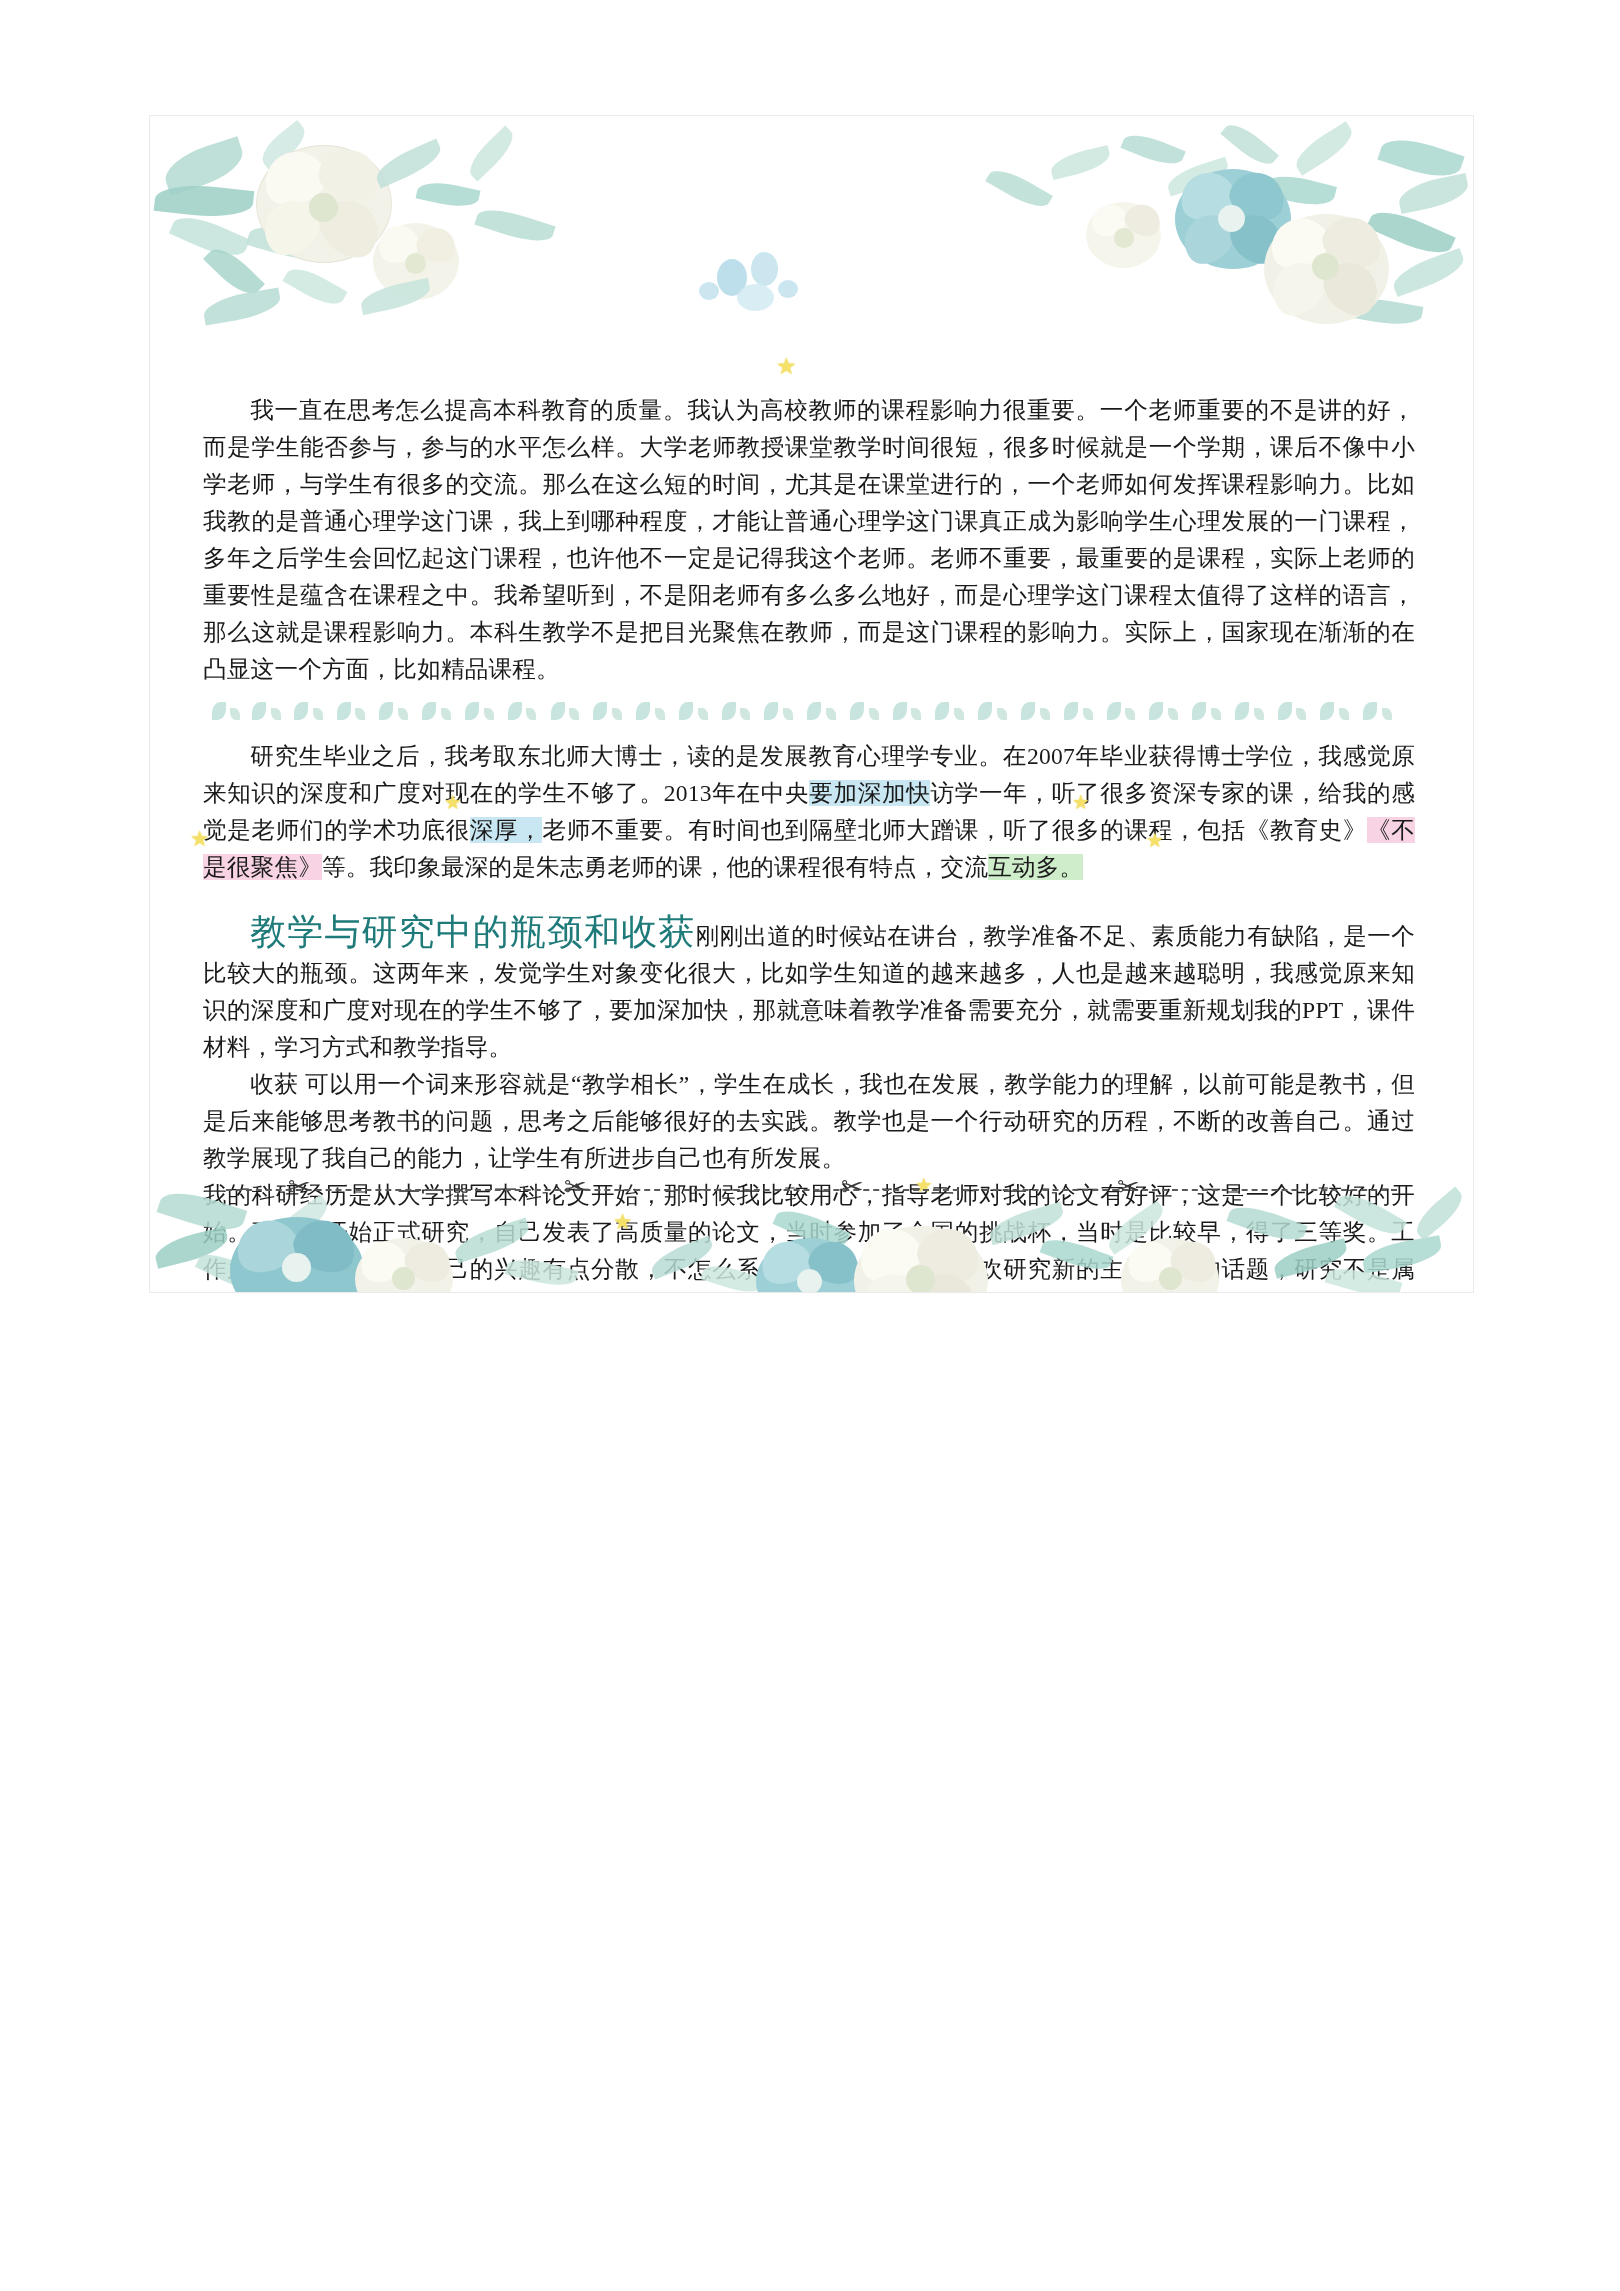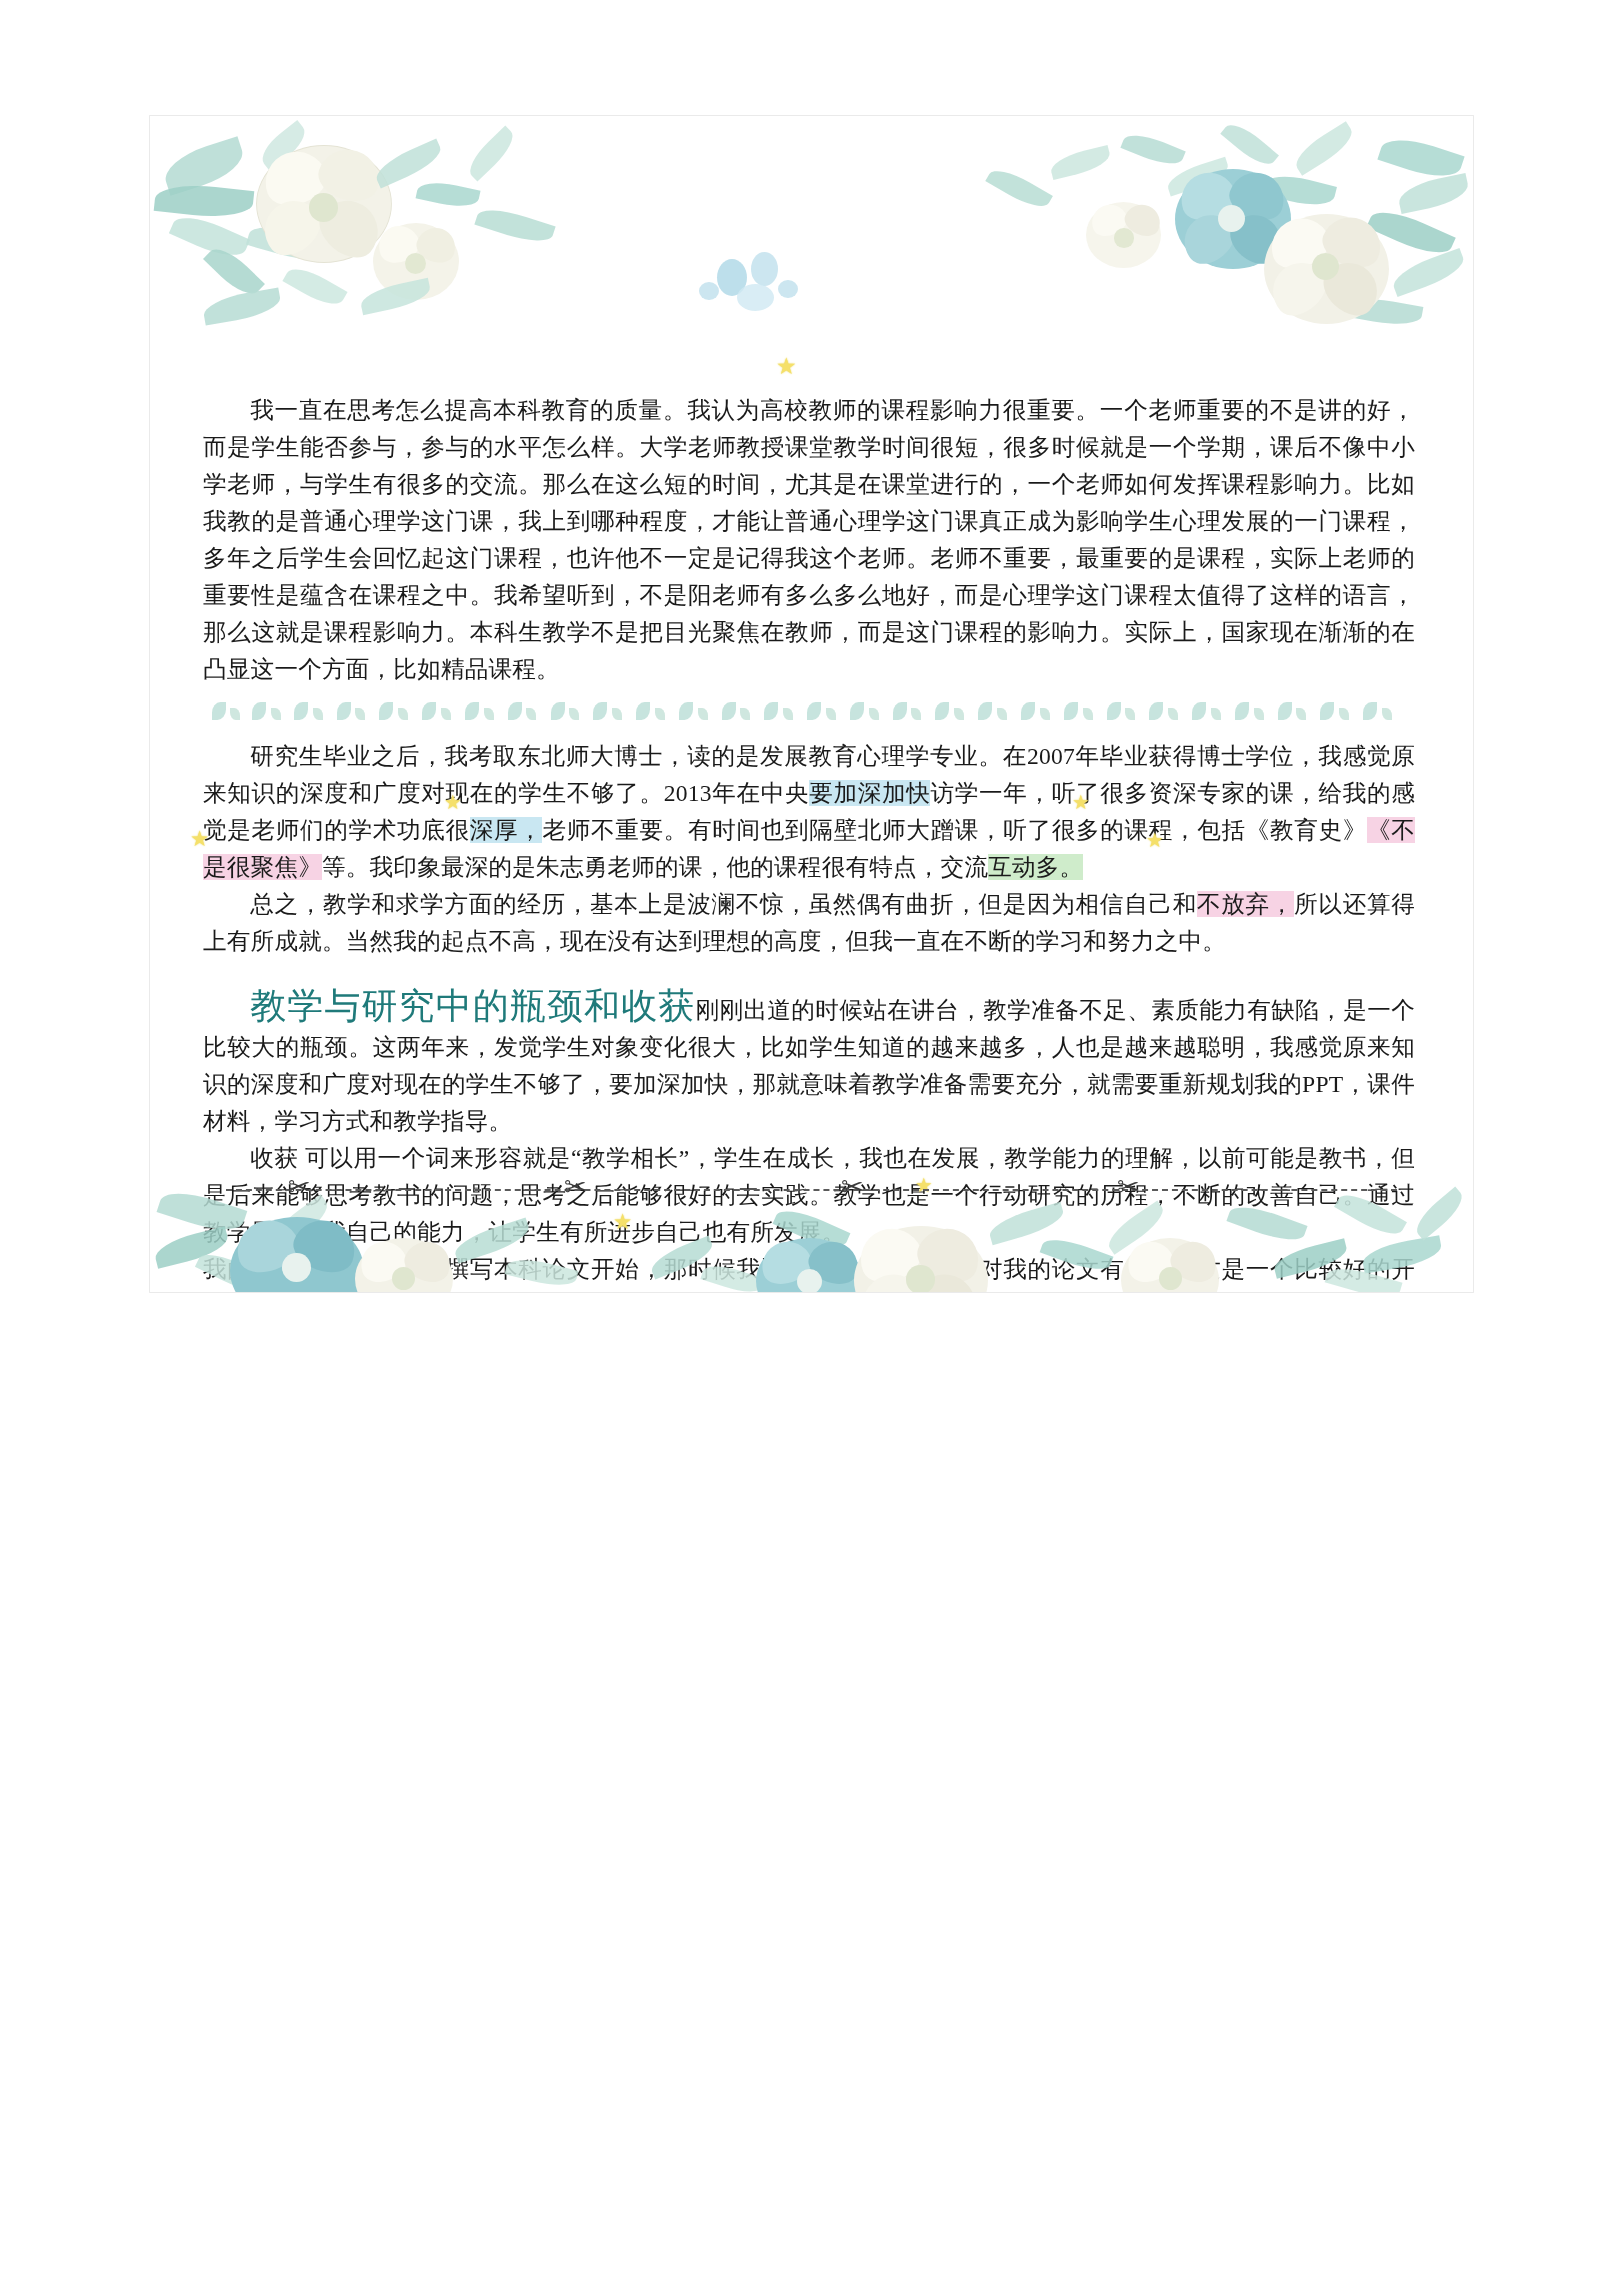--- a/index.html
+++ b/index.html
@@ -287,23 +287,20 @@
         <span class="dl" style="left:1117px;"></span>
           <span class="dl2" style="left:1136px;"></span>
         <span class="dl" style="left:1160px;"></span>
           <span class="dl2" style="left:1179px;"></span>
       </div>
 
       <p>
         <span>研究生毕业之后，我考取东北师大博士，读的是发展教育心理学专业。在2007年毕业获得博士学位，我感觉原来知识的深度和广度对现在的学生不够了。2013年在中央</span><span class="hl-blue">要加深加快</span><span>访学一年，听了很多资深专家的课，给我的感觉是老师们的学术功底很</span><span class="hl-blue">深厚，</span><span>老师不重要。有时间也到隔壁北师大蹭课，听了很多的课程，包括《教育史》</span><span class="hl-pink">《不是很聚焦》</span><span>等。我印象最深的是朱志勇老师的课，他的课程很有特点，交流</span><span class="hl-green">互动多。</span>
       </p>
 
-      <p>
-        <span>总之，教学和求学方面的经历，基本上是波澜不惊，虽然偶有曲折，但是因为相信自己和</span><span class="hl-pink">不放弃，</span><span>所以还算得上有所成就。当然我的起点不高，现在没有达到理想的高度，但我一直在不断的学习和努力之中。</span>
-      </p>
 
       <p class="heading-wrap">
         <span class="heading">教学与研究中的瓶颈和收获</span><span class="heading-follow">刚刚出道的时候站在讲台，教学准备不足、素质能力有缺陷，是一个比较大的瓶颈。这两年来，发觉学生对象变化很大，比如学生知道的越来越多，人也是越来越聪明，我感觉原来知识的深度和广度对现在的学生不够了，要加深加快，那就意味着教学准备需要充分，就需要重新规划我的PPT，课件材料，学习方式和教学指导。</span>
       </p>
 
       <p>收获 可以用一个词来形容就是“教学相长”，学生在成长，我也在发展，教学能力的理解，以前可能是教书，但是后来能够思考教书的问题，思考之后能够很好的去实践。教学也是一个行动研究的历程，不断的改善自己。通过教学展现了我自己的能力，让学生有所进步自己也有所发展。</p>
 
       <p class="noindent">我的科研经历是从大学撰写本科论文开始，那时候我比较用心，指导老师对我的论文有好评，这是一个比较好的开始。研究生开始正式研究，自己发表了高质量的论文，当时参加了全国的挑战杯，当时是比较早，得了三等奖。工作之后自己做科研，自己的兴趣有点分散，不怎么系统，不是很聚焦，喜欢研究新的主题和新的话题，研究不是属于那种做的特别精细的类型，而是希望有更多的创新，比如说选题的创新，研究方法的创新，这种研究的风格很难聚焦，这也就是我的一种瓶颈。另外做科研研究我是那种喜欢自由的氛围和环境，这样有一个好处就是研究发现是有质量和份量的。因为课题有结题时间限制，需要发表论文，感觉受约束多，申报课题这方面总是动力不足。但是在指导学生做科研这方面我比较有兴趣，学生相对来说信任我。</p>
     </div>
 

